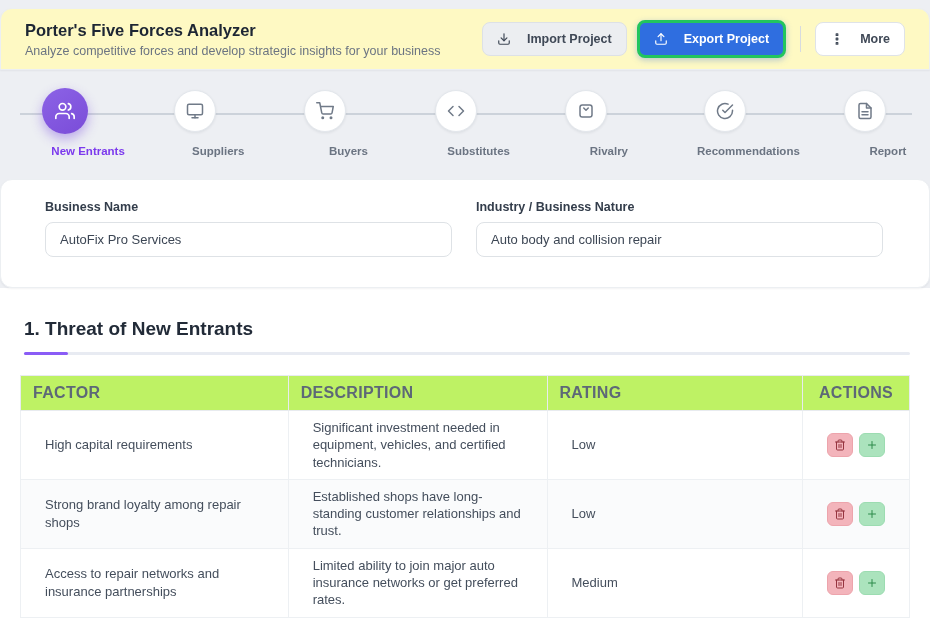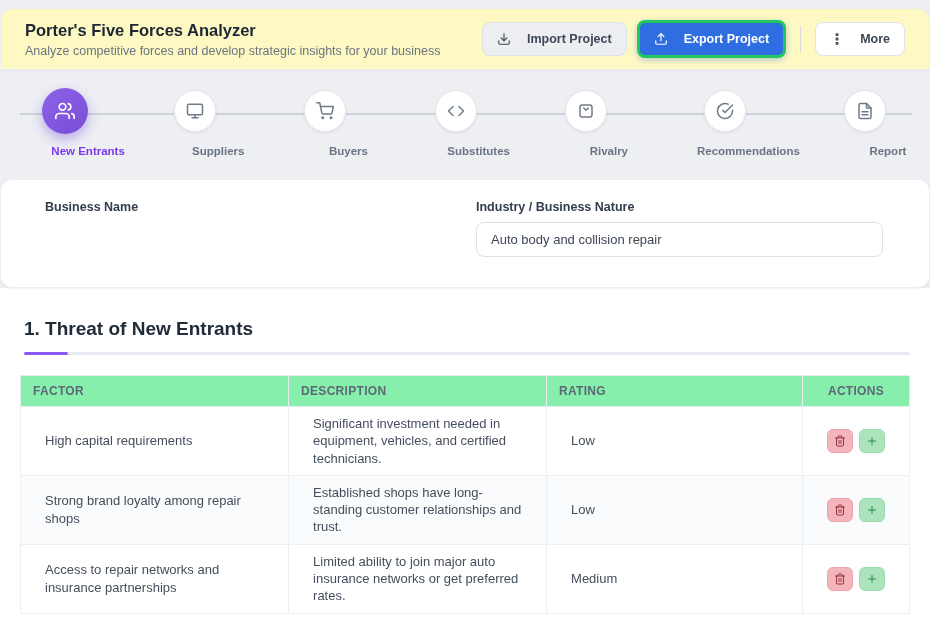--- a/index.html
+++ b/index.html
@@ -89,21 +89,21 @@
   .force-underline { position:relative; height:3px; background:#e8ebf2; margin:12px 0 0 4px; border-radius:2px; }
   .force-underline::before {
     content:""; position:absolute; left:0; top:0; width:44px; height:3px;
     background:#8a5cf6; border-radius:2px;
   }
 
   
   .factors-table { width:100%; border-collapse:collapse; margin-top:20px;
                    border:1px solid #e8ebef; }
   .factors-table th {
-    background:#86efac; text-align:left; font-size:12px; font-weight:700;
+    background:#bef264; text-align:left; font-size:16px; font-weight:700;
     letter-spacing:.3px; color:#5d6877; padding:8px 12px;
     border:1px solid #e8ebef; text-transform:uppercase;
   }
   .factors-table td {
     font-size:13px; color:#444e5c; padding:8px 24px; line-height:1.33;
     border:1px solid #edf0f3; vertical-align:middle;
   }
   .factors-table tbody tr:nth-child(even) { background:#fafbfc; }
   .actions-cell { text-align:center; white-space:nowrap; }
   .mini-btn {
@@ -249,20 +249,21 @@
           </div>
           <div class="step-label">Report</div>
         </div>
       </div>
   </nav>
 
   <section class="context-card">
     <div class="context-body">
       <div class="field">
         <div class="field-label">Business Name</div>
+        <input class="field-input" type="text" value="AutoFix Pro Services" style="">
       </div>
       <div class="field">
         <div class="field-label">Industry / Business Nature</div>
         <input class="field-input" type="text" value="Auto body and collision repair" style="">
       </div>
     </div>
   </section>
 
 </div>
 

